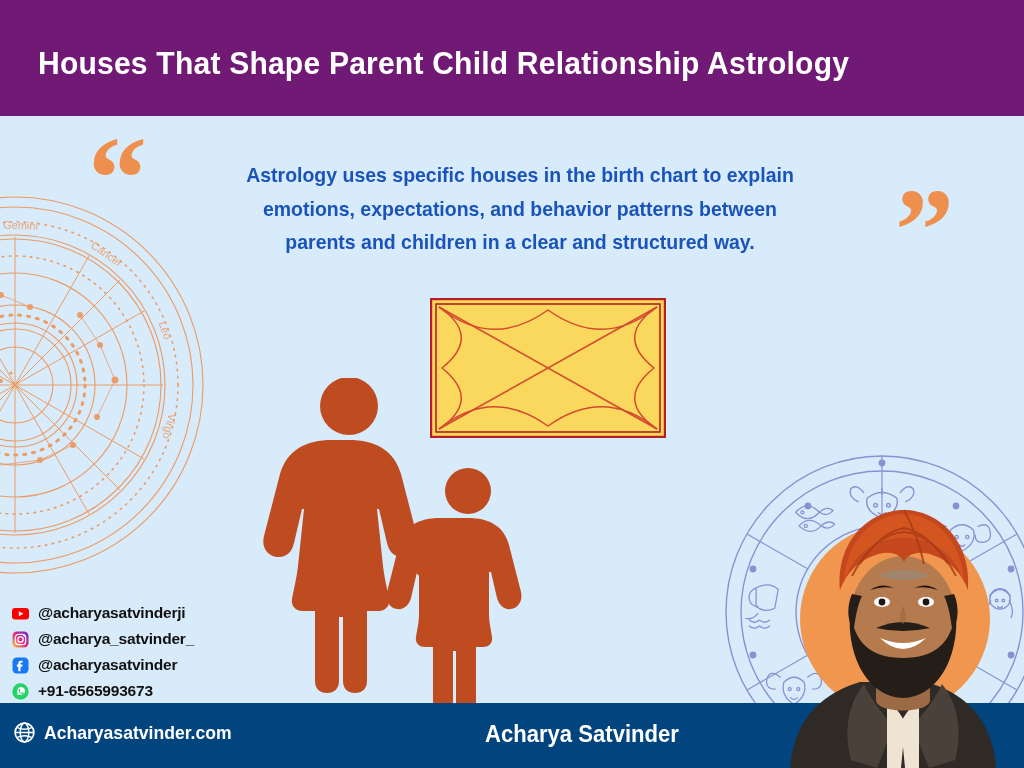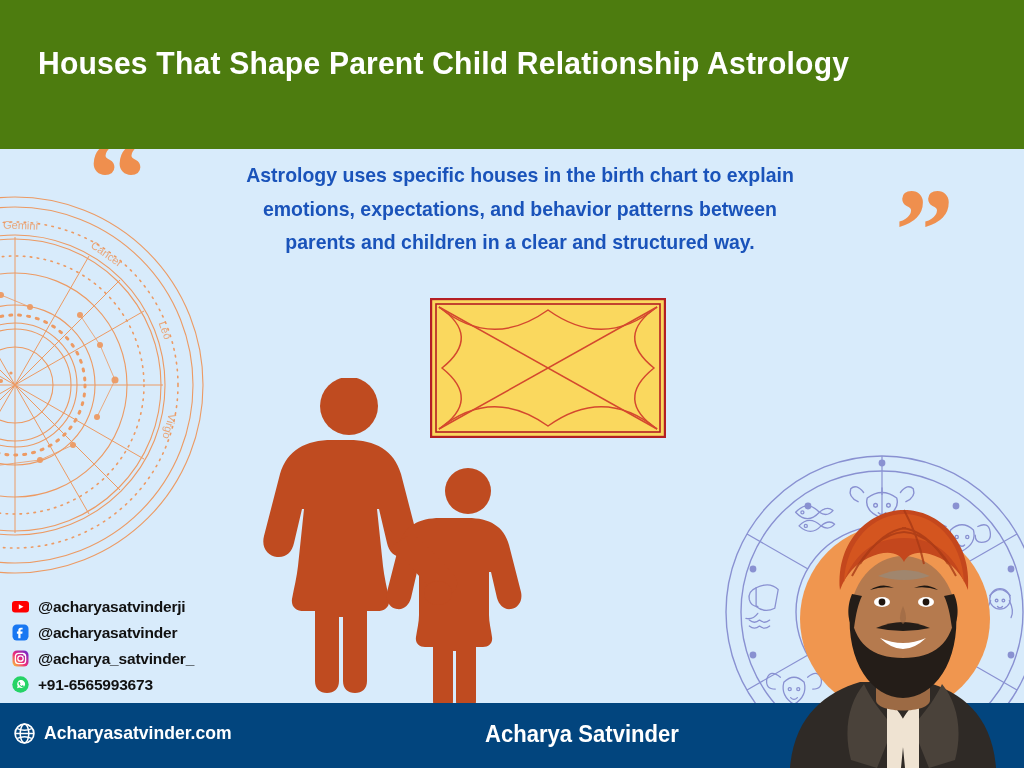--- a/index.html
+++ b/index.html
@@ -6,22 +6,22 @@
   body{
     width:1024px;height:768px;overflow:hidden;
     background:#d8ebfb;
     font-family:"Liberation Sans", sans-serif;
     position:relative;
   }
   .stage{position:absolute;inset:0;width:1024px;height:768px;overflow:hidden;}
 
   
   .header{
-    position:absolute;left:0;top:0;width:1024px;height:149px;
-    background:#4d7c0f;z-index:30;text-align:right;
+    position:absolute;left:0;top:0;width:1024px;height:116px;
+    background:#701a75;z-index:30;text-align:right;
   }
   .header-title{
     position:absolute;left:38px;top:46px;
     font-size:31px;font-weight:bold;color:#ffffff;
     letter-spacing:.2px;white-space:nowrap;
     font-family:"Liberation Sans", sans-serif;
     transform:scaleX(.97);transform-origin:left center;
   }
 
   
@@ -72,42 +72,42 @@
   .figures{
     position:absolute;left:252px;top:378px;width:300px;height:340px;z-index:8;
   }
   .figures svg{display:block;width:100%;height:100%;}
 
   
   .social{
     position:absolute;left:12px;top:598px;z-index:12;
   }
   .social-row{
-    display:flex;align-items:flex-start;height:24px;margin-bottom:2px;
+    display:flex;align-items:flex-end;height:24px;margin-bottom:2px;
   }
   .sicon{
     width:17px;height:17px;margin-right:9px;flex:0 0 17px;
     display:flex;align-items:center;justify-content:center;
     position:relative;
   }
   .sicon svg{display:block;}
   .shandle{
     font-size:15.5px;font-weight:bold;color:#111111;
     font-family:"Liberation Sans", sans-serif;white-space:nowrap;
     letter-spacing:-.2px;
   }
 
   
   .footer{
     position:absolute;left:0;top:703px;width:1024px;height:65px;
     background:#02457e;z-index:25;
   }
   .footer-site{
     position:absolute;left:14px;top:722px;z-index:26;
-    display:flex;align-items:center;
+    display:flex;align-items:flex-start;
   }
   .globe-icon{width:21px;height:21px;margin-right:9px;flex:0 0 21px;}
   .globe-icon svg{display:block;}
   .footer-site-text{
     font-size:18.5px;font-weight:bold;color:#ffffff;
     white-space:nowrap;font-family:"Liberation Sans", sans-serif;
     transform:scaleX(.95);transform-origin:left center;
   }
   .footer-name{
     position:absolute;left:485px;top:721px;z-index:26;
@@ -358,31 +358,20 @@
   <div class="social">
 
     <div class="social-row">
       <span class="sicon">
         <svg width="17" height="17" viewBox="0 0 17 17" xmlns="http://www.w3.org/2000/svg">
           <rect x="0" y="3" width="17" height="11.5" rx="3" fill="#ff0000"></rect>
           <polygon points="6.8,6.2 11.5,8.75 6.8,11.3" fill="#ffffff"></polygon>
         </svg>
       </span>
       <span class="shandle">@acharyasatvinderji</span>
-    </div>
-
-    <div class="social-row">
-      <span class="sicon">
-        <svg width="17" height="17" viewBox="0 0 17 17" xmlns="http://www.w3.org/2000/svg">
-          <rect x="0.5" y="0.5" width="16" height="16" rx="4.2" fill="#1877f2"></rect>
-          <path d="M10.6,5.6 l-1.3,0 c-.5,0 -.8,.3 -.8,.9 l0,1.1 l2.1,0 l-.3,2.2 l-1.8,0 l0,4.4
-                   l-2.2,0 l0,-4.4 l-1.4,0 l0,-2.2 l1.4,0 l0,-1.4 c0,-1.6 .9,-2.5 2.5,-2.5 l1.8,0 z" fill="#ffffff"></path>
-        </svg>
-      </span>
-      <span class="shandle">@acharyasatvinder</span>
     </div>
 
     <div class="social-row">
       <span class="sicon">
         <svg width="17" height="17" viewBox="0 0 17 17" xmlns="http://www.w3.org/2000/svg">
           <defs>
             <linearGradient id="iggrad" x1="0" y1="1" x2="1" y2="0">
               <stop offset="0%" stop-color="#f9ce34"></stop>
               <stop offset="45%" stop-color="#ee2a7b"></stop>
               <stop offset="100%" stop-color="#6228d7"></stop>
@@ -393,20 +382,31 @@
           <circle cx="8.5" cy="8.5" r="2.7" fill="none" stroke="#ffffff" stroke-width="1.3"></circle>
           <circle cx="12.3" cy="4.8" r="1" fill="#ffffff"></circle>
         </svg>
       </span>
       <span class="shandle">@acharya_satvinder_</span>
     </div>
 
     <div class="social-row">
       <span class="sicon">
         <svg width="17" height="17" viewBox="0 0 17 17" xmlns="http://www.w3.org/2000/svg">
+          <rect x="0.5" y="0.5" width="16" height="16" rx="4.2" fill="#1877f2"></rect>
+          <path d="M10.6,5.6 l-1.3,0 c-.5,0 -.8,.3 -.8,.9 l0,1.1 l2.1,0 l-.3,2.2 l-1.8,0 l0,4.4
+                   l-2.2,0 l0,-4.4 l-1.4,0 l0,-2.2 l1.4,0 l0,-1.4 c0,-1.6 .9,-2.5 2.5,-2.5 l1.8,0 z" fill="#ffffff"></path>
+        </svg>
+      </span>
+      <span class="shandle">@acharyasatvinder</span>
+    </div>
+
+    <div class="social-row">
+      <span class="sicon">
+        <svg width="17" height="17" viewBox="0 0 17 17" xmlns="http://www.w3.org/2000/svg">
           <circle cx="8.5" cy="8.5" r="8.2" fill="#25d366"></circle>
           <path d="M5.1,12.2 l.6,-2.1 a4,4 0 1 1 1.6,1.5 z" fill="#ffffff"></path>
           <path d="M6.6,6.4 c.2,-.4 .4,-.4 .6,-.4 l.4,0 c.1,0 .3,0 .4,.4 l.4,1 c.1,.2 0,.3 -.1,.4
                    l-.3,.3 c-.1,.1 -.2,.2 -.1,.4 a3.3,3.3 0 0 0 1.6,1.4 c.2,.1 .3,.1 .4,-.1
                    l.3,-.4 c.1,-.2 .3,-.2 .4,-.1 l1,.5 c.2,.1 .3,.2 .3,.3 c0,.3 -.1,.8 -.5,1
                    c-.4,.3 -1,.4 -1.8,0 a5.6,5.6 0 0 1 -2.7,-2.6 c-.3,-.7 -.4,-1.3 -.3,-1.6 z" fill="#25d366"></path>
         </svg>
       </span>
       <span class="shandle">+91-6565993673</span>
     </div>

